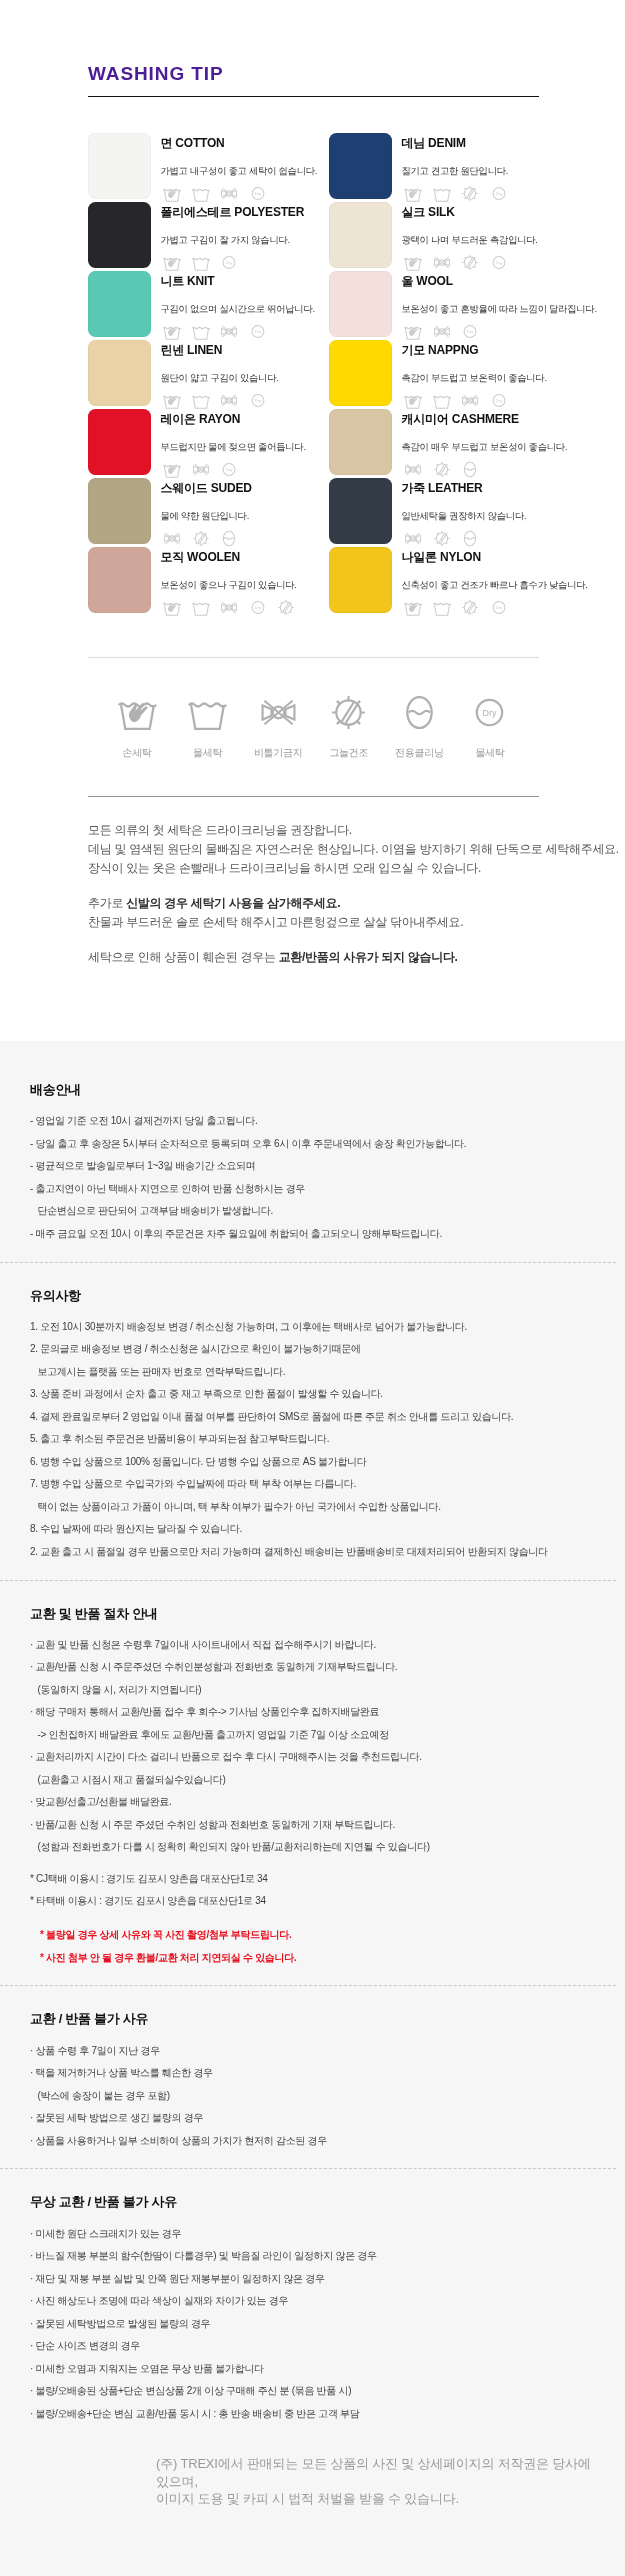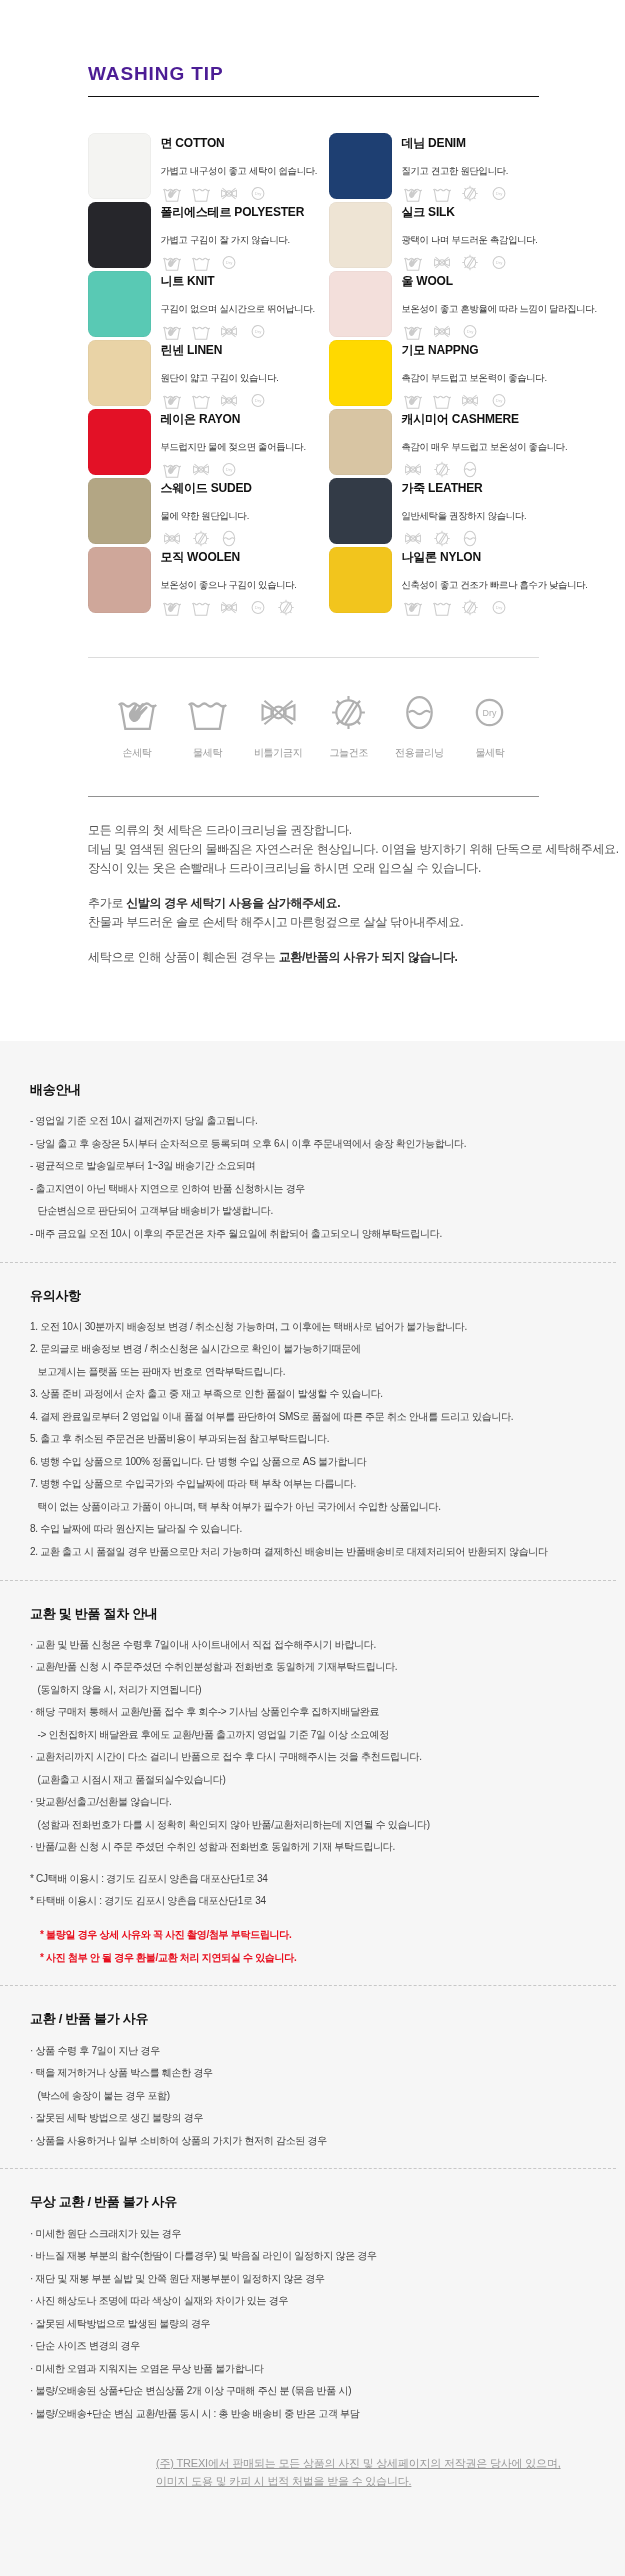--- a/index.html
+++ b/index.html
@@ -36,21 +36,21 @@
   .bottom{height:1535px;overflow:hidden;background:#f6f6f6;padding:0 29px 0 30px;box-sizing:border-box;}
   .sec-heading{margin:24px 0 0;font-size:13px;font-weight:bold;color:#111;letter-spacing:-0.3px;}
   .sec-heading.first{margin-top:40px;}
   .list{margin-top:11.3px;}
   .list-line{font-size:10px;color:#3c3c3c;line-height:22.5px;white-space:pre-wrap;letter-spacing:-0.3px;}
   .addr{margin-top:8.8px;}
   .red{margin-top:11.3px;}
   .red .list-line{color:#e80f1e;font-weight:bold;margin-left:10px;}
   .dotted{margin:16.3px -19px 16.3px -30px;border-top:0.6px dashed #c8c8c8;height:0;}
   .footer{margin-top:30px;margin-left:126px;}
-  .footer-line{font-size:11px;color:#999;line-height:17.5px;white-space:pre-wrap;letter-spacing:-0.2px;text-decoration:underline;}
+  .footer-line{font-size:13px;color:#999;line-height:17.5px;white-space:pre-wrap;letter-spacing:-0.2px;}
   .defs{position:absolute;width:0;height:0;overflow:hidden;}
 </style>
 </head>
 <body>
 
 <svg class="defs" xmlns="http://www.w3.org/2000/svg" aria-hidden="true">
   <defs>
     <symbol id="ic-handwash" viewBox="0 0 48 48">
       <path d="M6.5 16 L11 41.5 H37 L41.5 16" fill="none" stroke="currentColor" stroke-width="2.4"></path>
       <path d="M4 16 q3.3 -3.2 6.6 0 q3.4 3.2 6.7 0 q3.3 -3.2 6.6 0 q3.4 3.2 6.7 0 q3.3 -3.2 6.6 0 q3.4 3.2 6.8 0" fill="none" stroke="currentColor" stroke-width="2.4"></path>
@@ -436,23 +436,23 @@
 
   <h2 class="sec-heading">교환 및 반품 절차 안내</h2>
   <div class="list">
       <div class="list-line">· 교환 및 반품 신청은 수령후 7일이내 사이트내에서 직접 접수해주시기 바랍니다.</div>
       <div class="list-line">· 교환/반품 신청 시 주문주셨던 수취인분성함과 전화번호 동일하게 기재부탁드립니다.</div>
       <div class="list-line">   (동일하지 않을 시, 처리가 지연됩니다)</div>
       <div class="list-line">· 해당 구매처 통해서 교환/반품 접수 후 회수-&gt; 기사님 상품인수후 집하지배달완료</div>
       <div class="list-line">   -&gt; 인천집하지 배달완료 후에도 교환/반품 출고까지 영업일 기준 7일 이상 소요예정</div>
       <div class="list-line">· 교환처리까지 시간이 다소 걸리니 반품으로 접수 후 다시 구매해주시는 것을 추천드립니다.</div>
       <div class="list-line">   (교환출고 시점시 재고 품절되실수있습니다)</div>
-      <div class="list-line">· 맞교환/선출고/선환불 않습니다.</div>
+      <div class="list-line">· 맞교환/선출고/선환불 배달완료.</div>
+      <div class="list-line">· 반품/교환 신청 시 주문 주셨던 수취인 성함과 전화번호 동일하게 기재 부탁드립니다.</div>
       <div class="list-line">   (성함과 전화번호가 다를 시 정확히 확인되지 않아 반품/교환처리하는데 지연될 수 있습니다)</div>
-      <div class="list-line">· 반품/교환 신청 시 주문 주셨던 수취인 성함과 전화번호 동일하게 기재 부탁드립니다.</div>
     </div>
   <div class="list addr">
       <div class="list-line">* CJ택배 이용시 : 경기도 김포시 양촌읍 대포산단1로 34</div>
       <div class="list-line">* 타택배 이용시 : 경기도 김포시 양촌읍 대포산단1로 34</div>
     </div>
   <div class="list red">
       <div class="list-line">* 불량일 경우 상세 사유와 꼭 사진 촬영/첨부 부탁드립니다.</div>
       <div class="list-line">* 사진 첨부 안 될 경우 환불/교환 처리 지연되실 수 있습니다.</div>
     </div>
 

